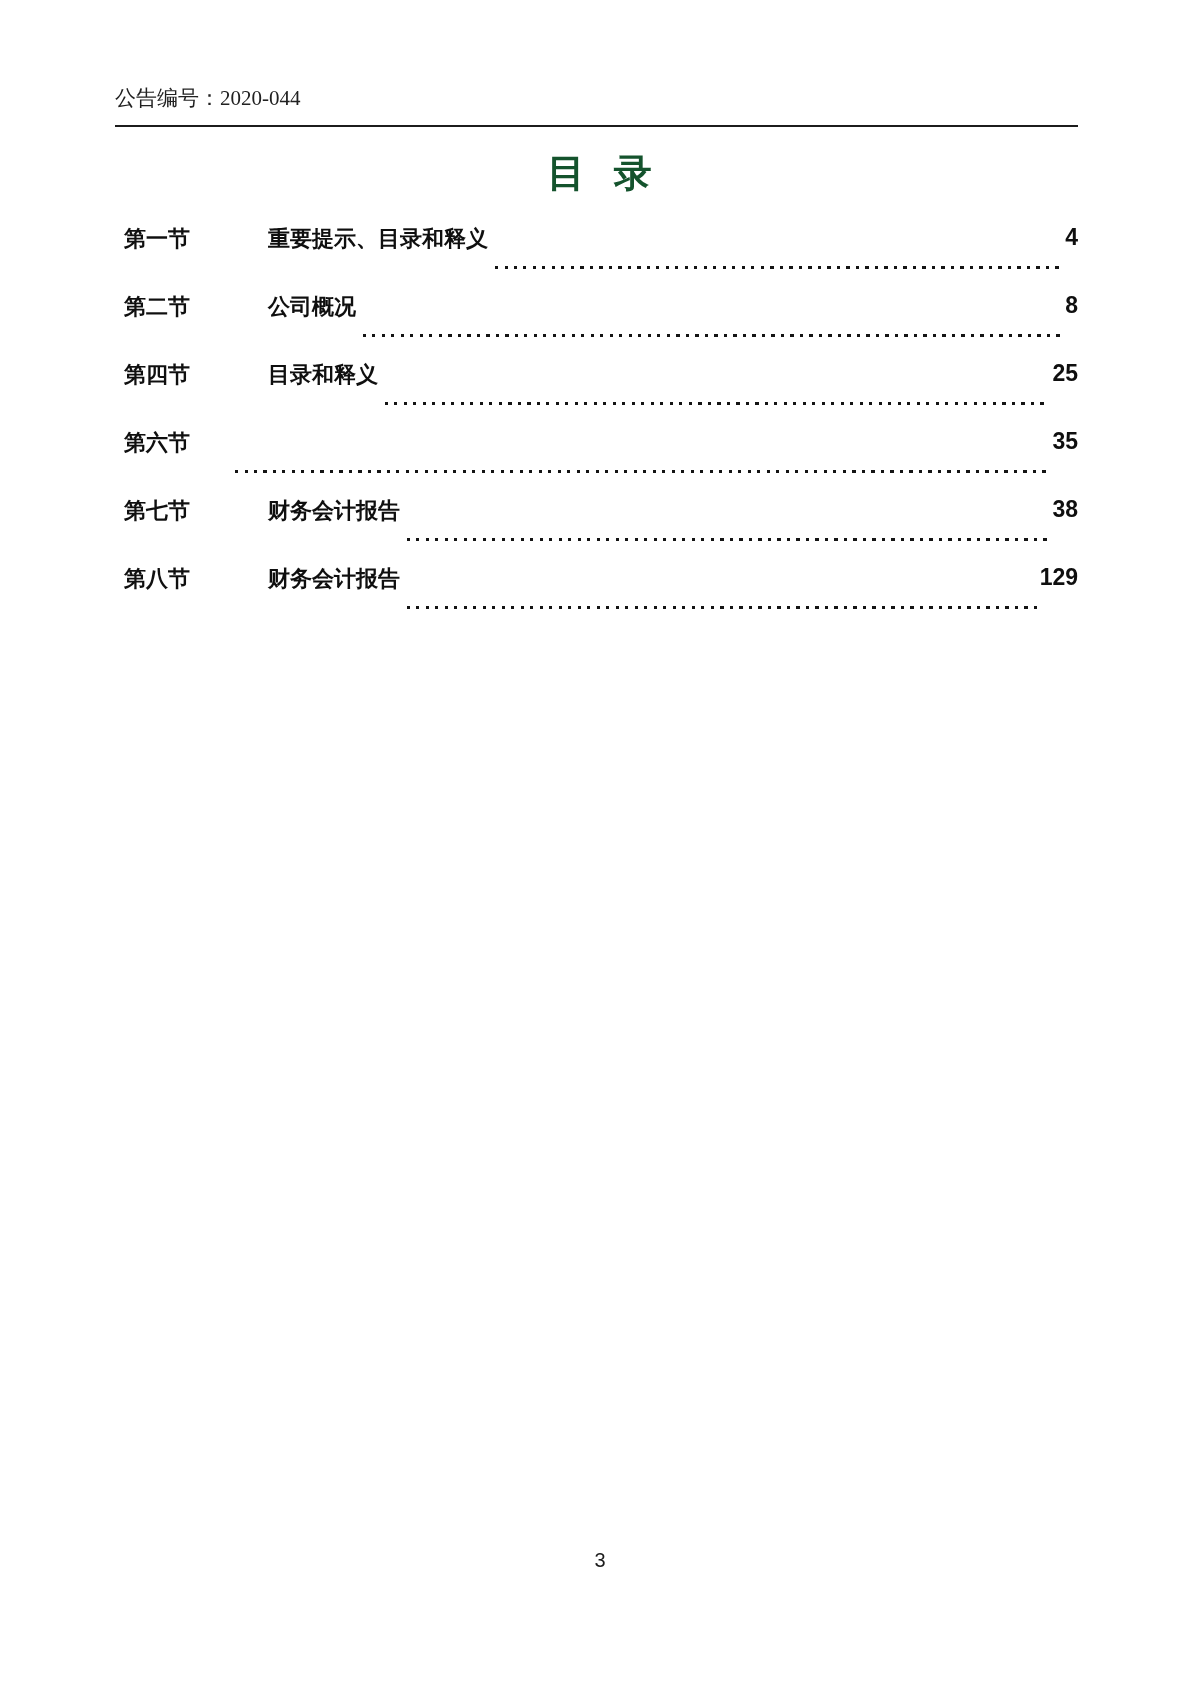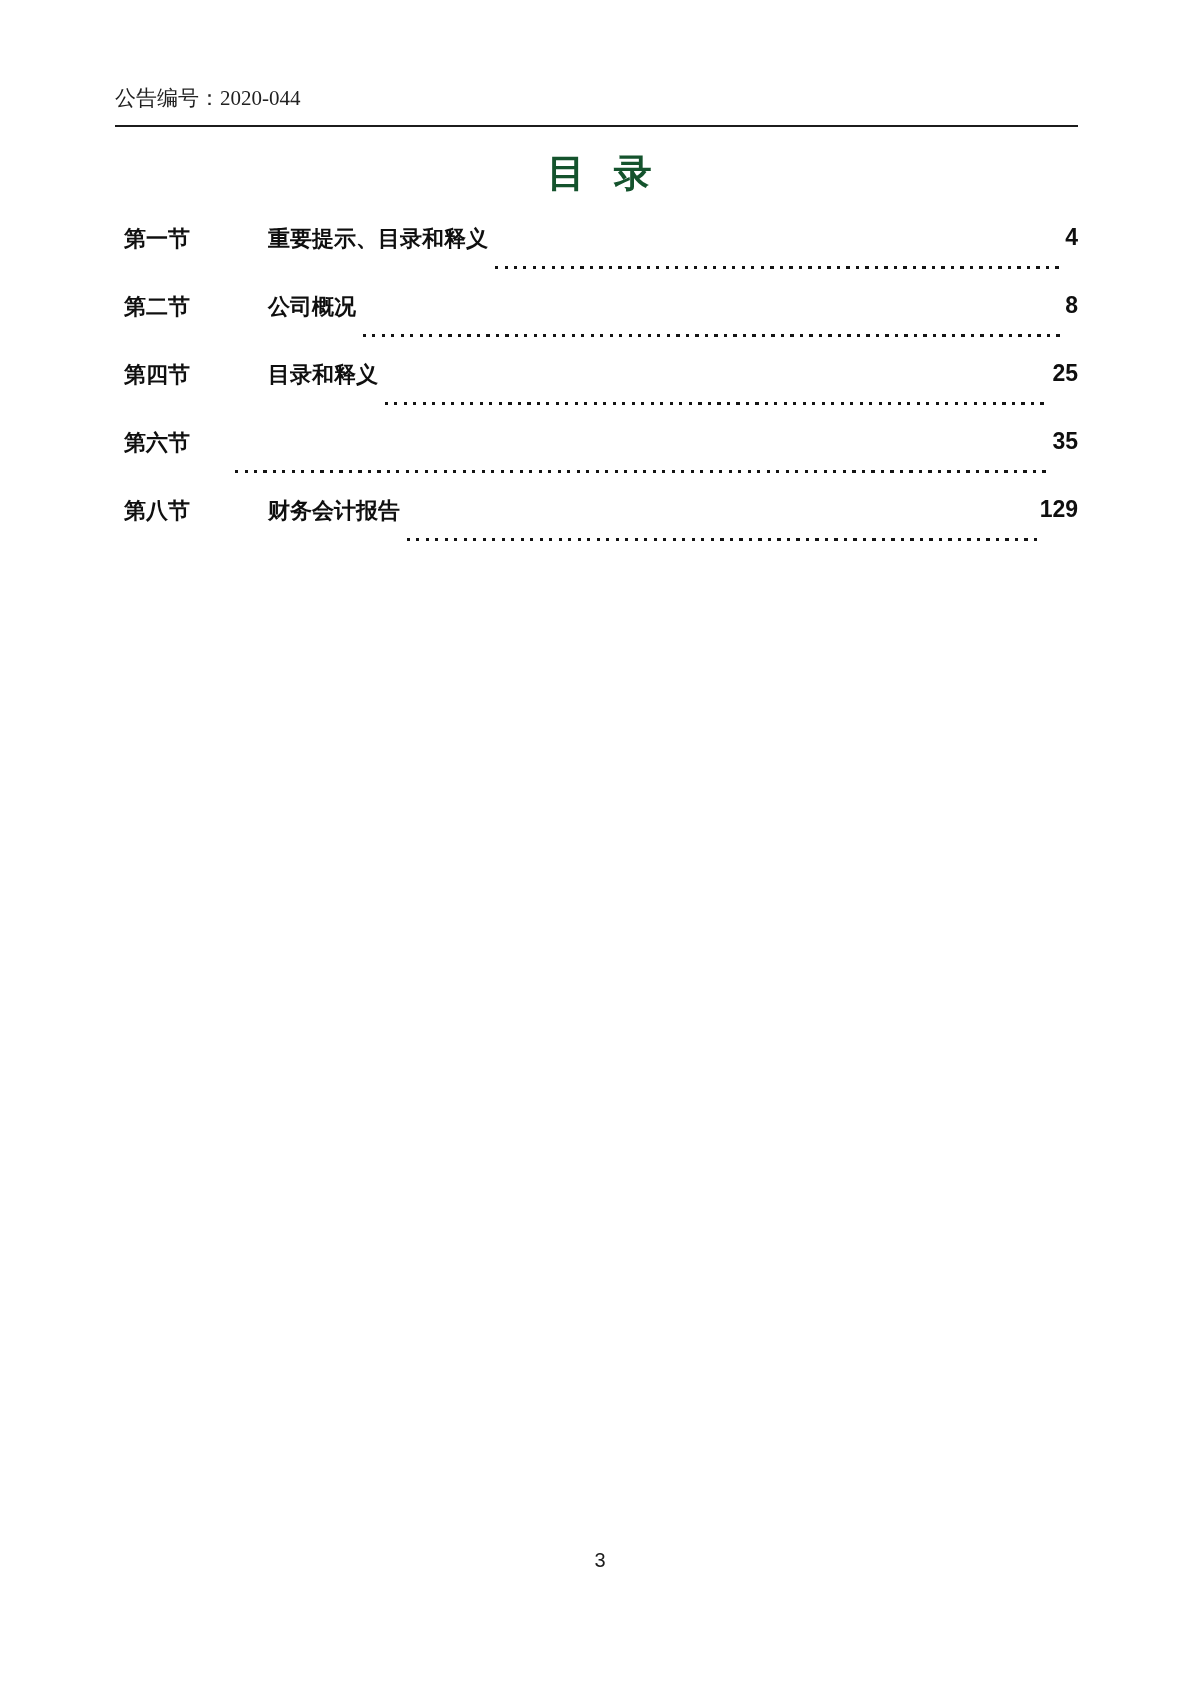--- a/index.html
+++ b/index.html
@@ -135,20 +135,26 @@
       <span class="pg">25</span>
     </div>
 
 
     <div class="toc-row">
       <span class="sec">第六节</span>
       <span class="leader"></span>
       <span class="pg">35</span>
     </div>
 
+    <div class="toc-row">
+      <span class="sec">第七节</span>
+      <span class="ttl">财务会计报告</span>
+      <span class="leader"></span>
+      <span class="pg">38</span>
+    </div>
 
     <div class="toc-row">
       <span class="sec">第八节</span>
       <span class="ttl">财务会计报告</span>
       <span class="leader"></span>
       <span class="pg">129</span>
     </div>
 
   </div>
 

